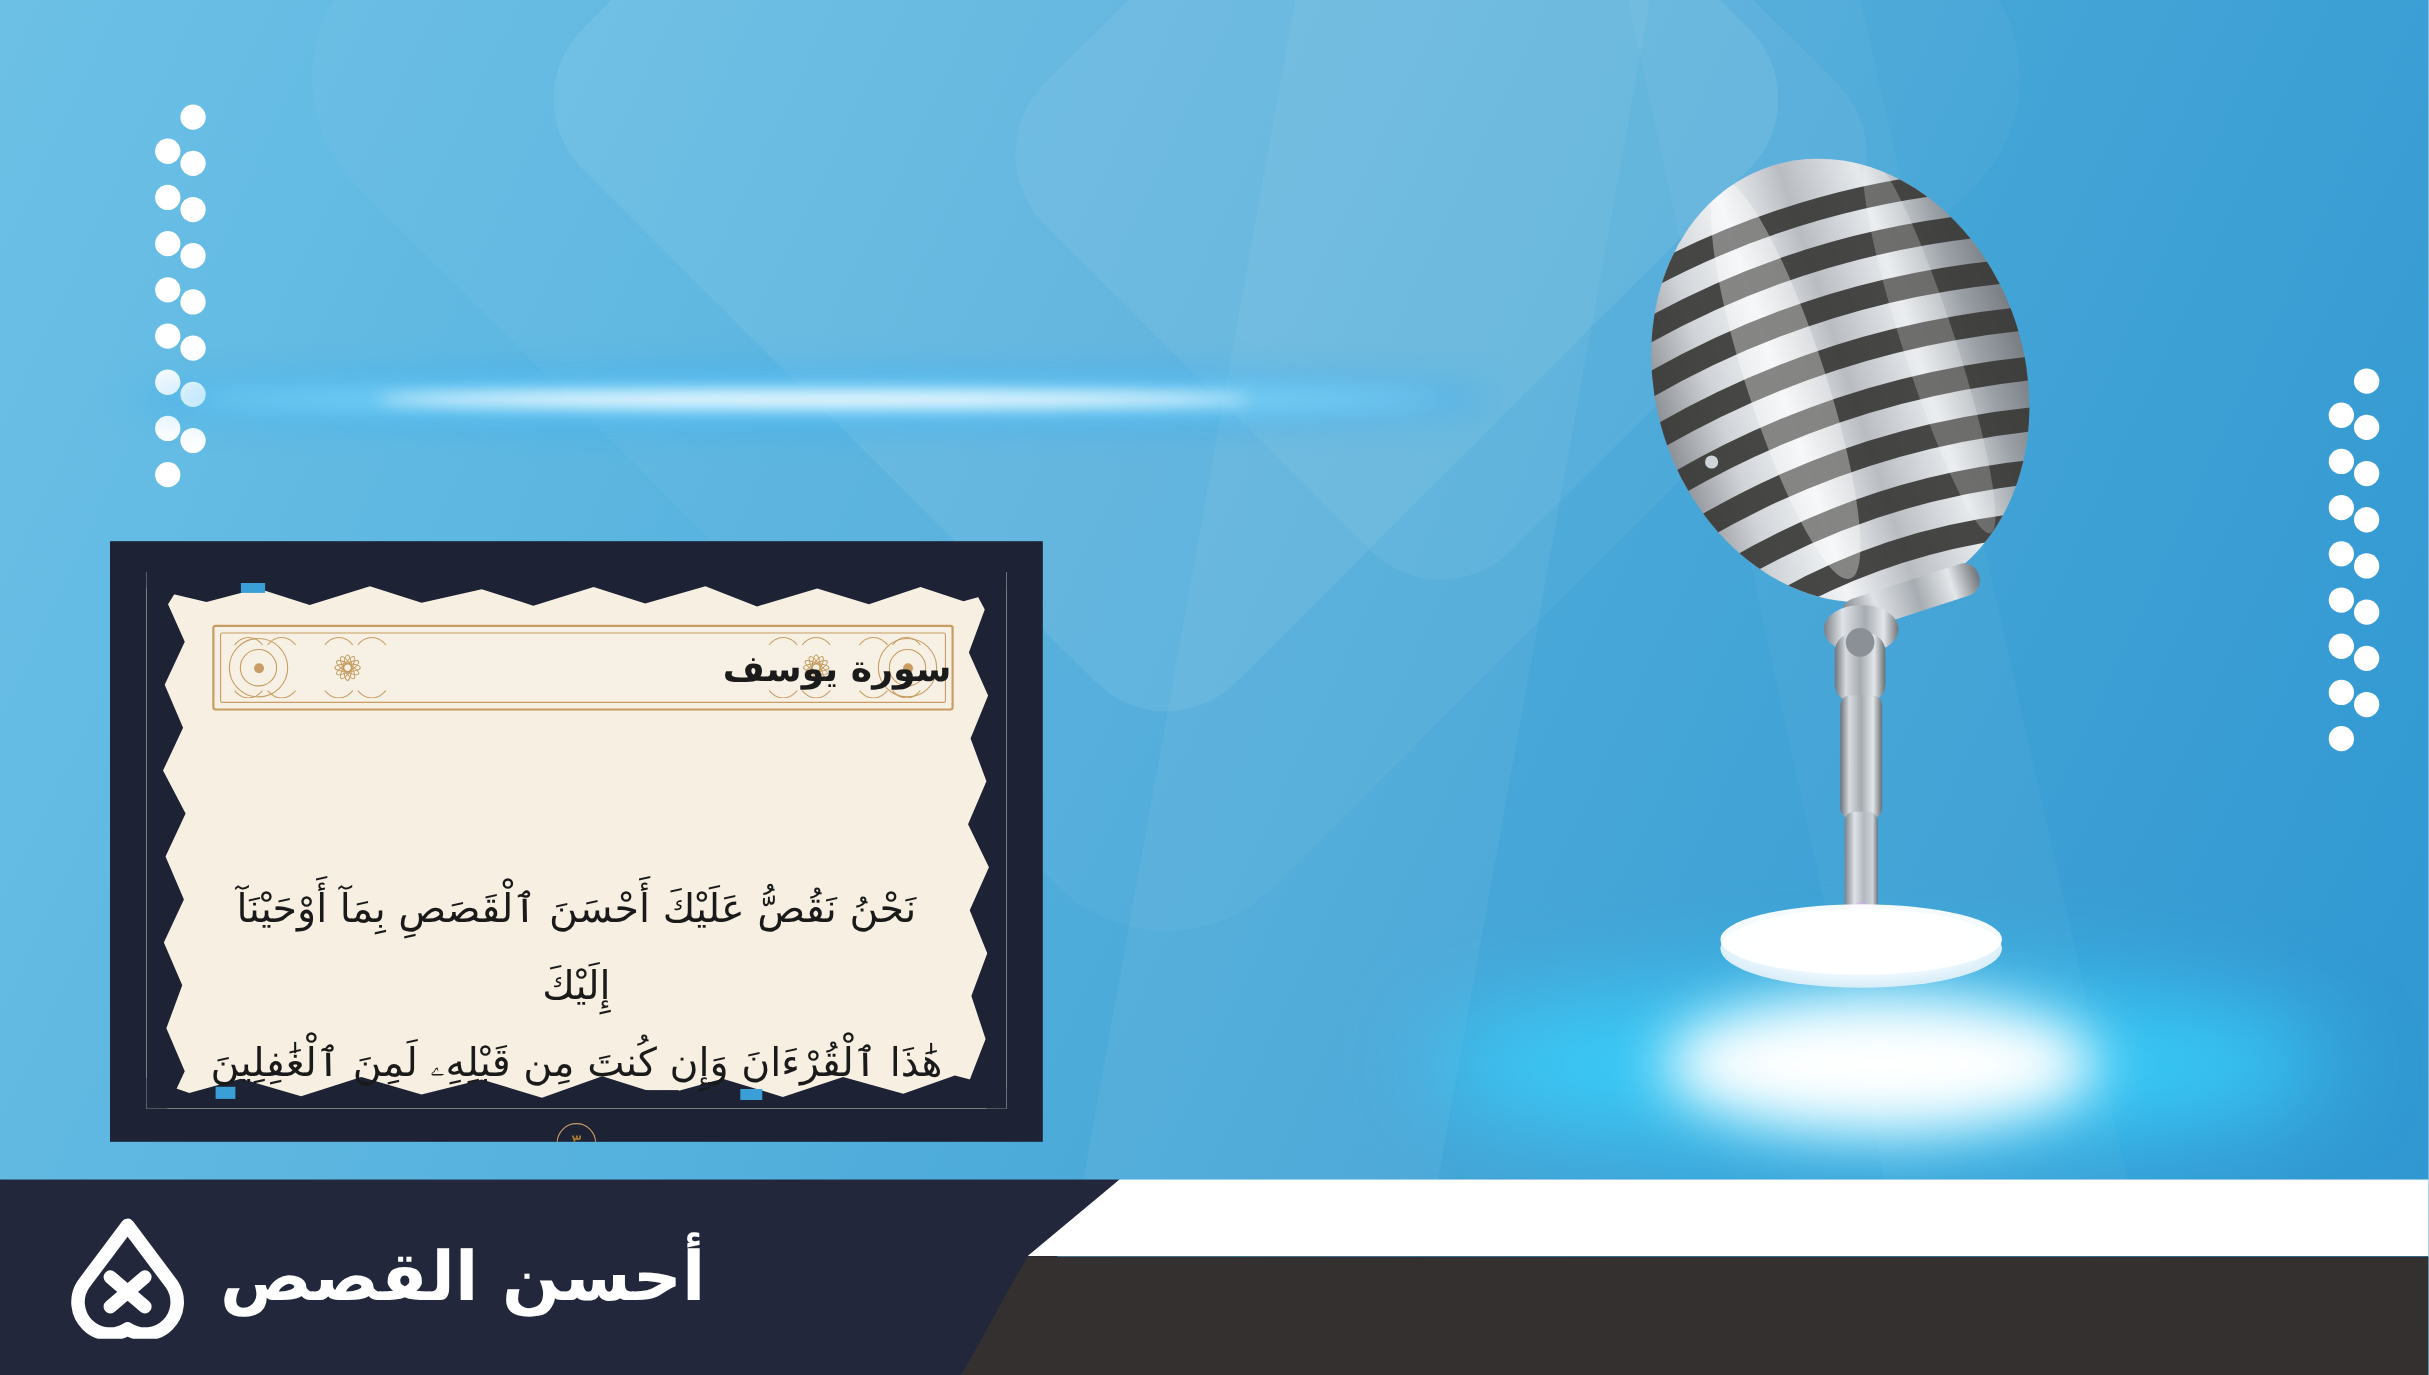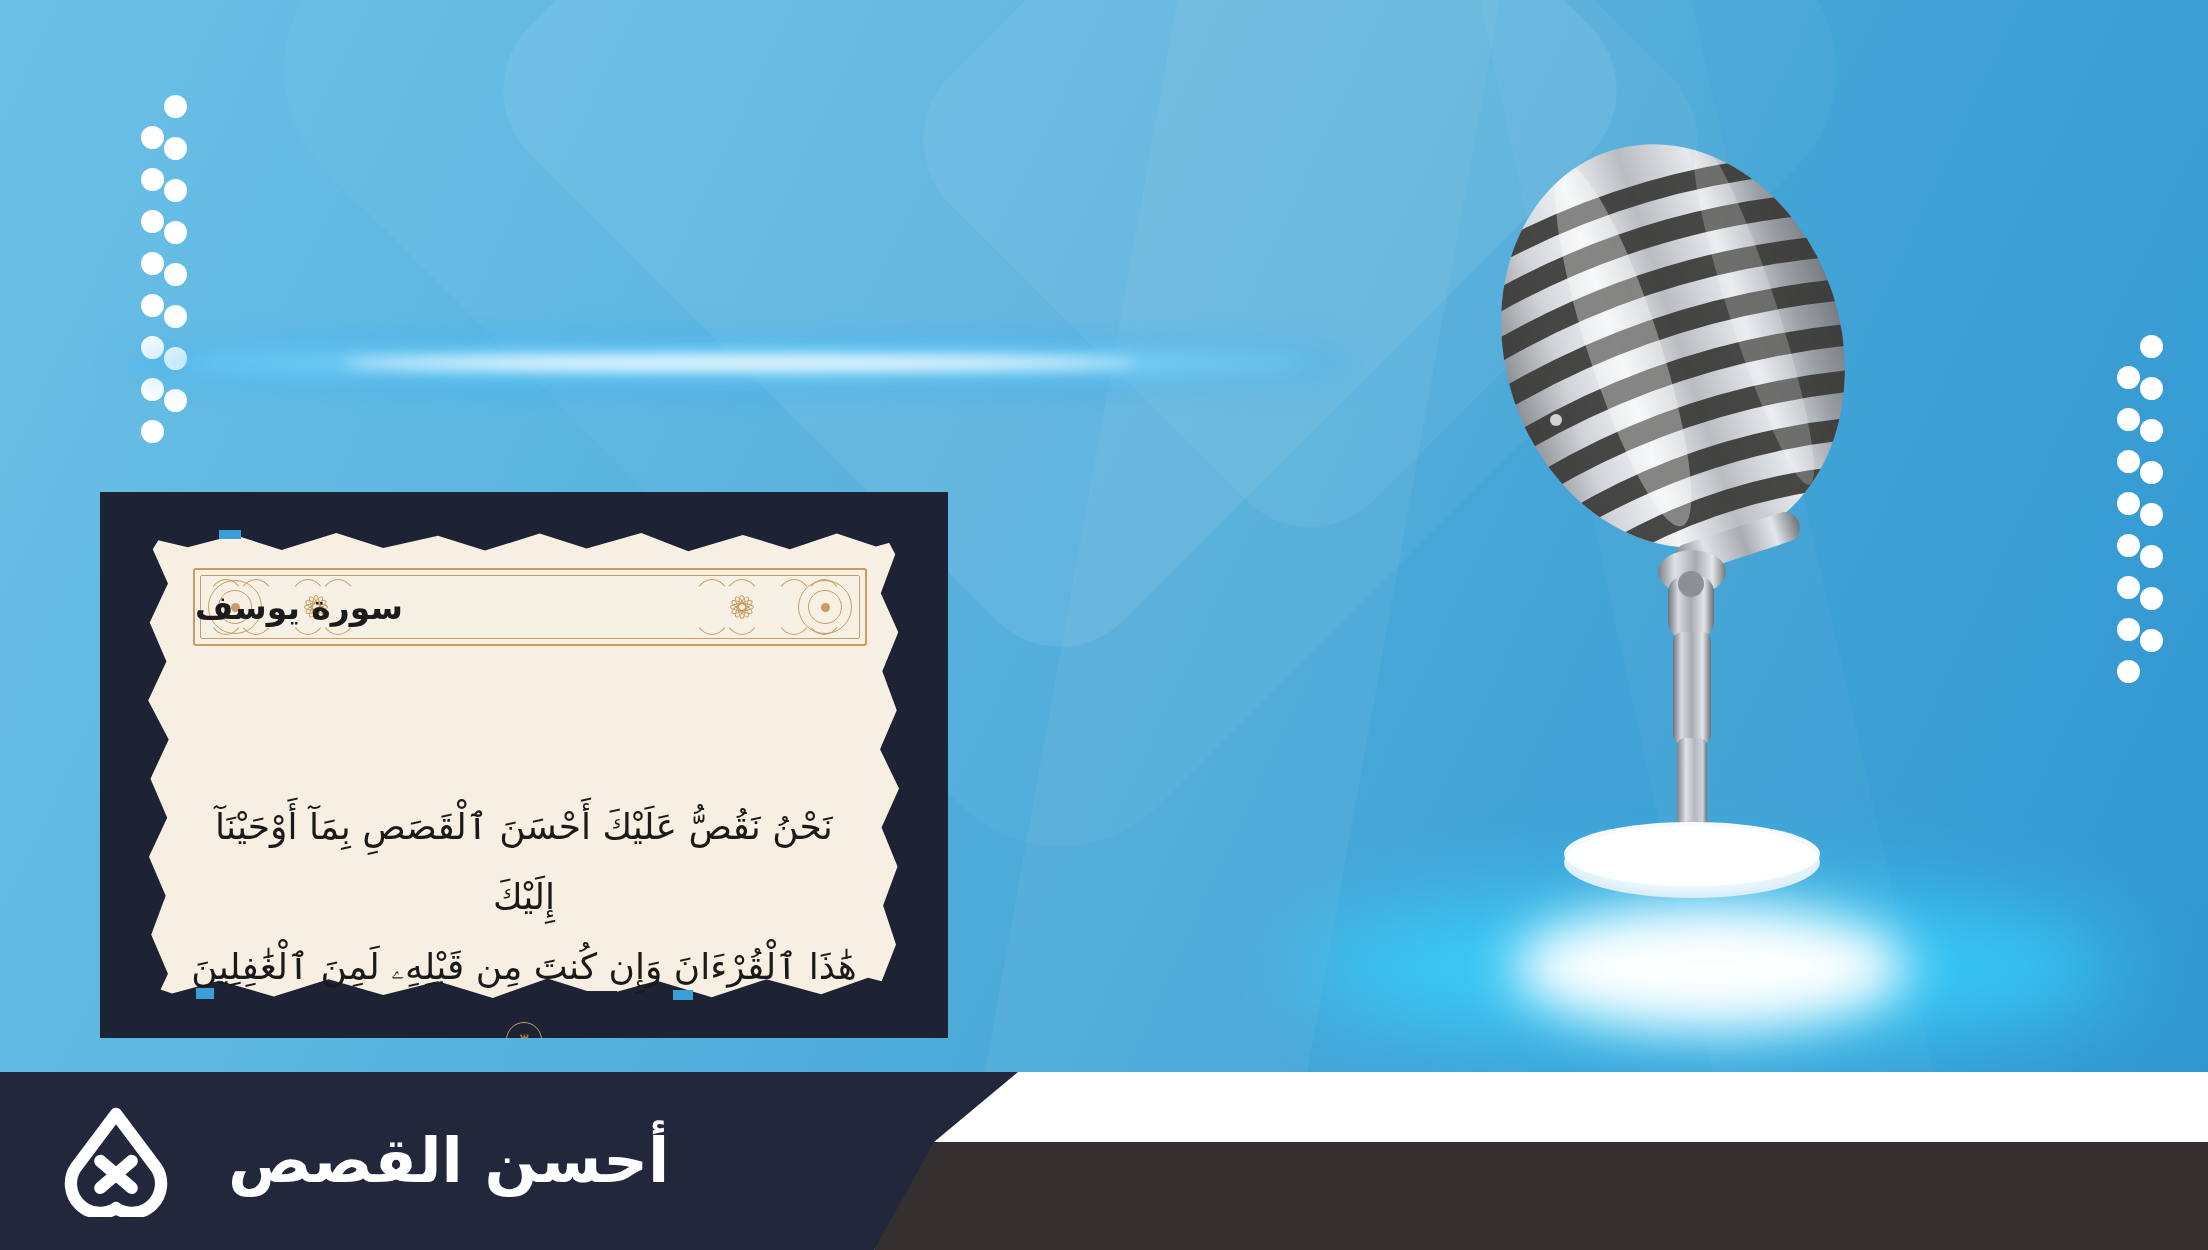--- a/index.html
+++ b/index.html
@@ -106,21 +106,21 @@
   .speck.s5 { left:58%; bottom:12px; width:30px; height:5px; }
   .speck.blue1 { left:11%; top:10px; width:22px; height:9px; background:#3a9fd6; }
   .speck.blue2 { left:8%; bottom:9px; width:18px; height:11px; background:#3a9fd6; }
   .speck.blue3 { left:69%; bottom:8px; width:20px; height:10px; background:#3a9fd6; }
 
   
   .surah-band {
     position:absolute; left:60px; top:48px; right:48px; height:78px;
     border:2px solid #c79d63; border-radius:3px;
     background:#f7f1e5;
-    display:flex; align-items:center; justify-content:flex-end;
+    display:flex; align-items:center; justify-content:flex-start;
   }
   .surah-band::before {
     content:""; position:absolute; inset:5px;
     border:1px solid #c79d63; border-radius:2px; pointer-events:none;
   }
   .band-orn { position:absolute; top:7px; bottom:7px; width:170px; overflow:hidden; }
   .band-orn.left  { left:7px; }
   .band-orn.right { right:7px; }
   .rosette {
     position:absolute; top:50%; transform:translateY(-50%);
@@ -211,21 +211,20 @@
   }
   #brand {
     position:absolute; left:60px; top:0; height:178px;
     display:flex; align-items:center; gap:28px;
     z-index:4;
   }
   #brand-logo { width:112px; height:112px; }
   #brand-name {
     font-size:62px; font-weight:700; color:#ffffff; line-height:1;
     white-space:nowrap;
-    margin-left:28px;
   }
 </style>
 </head>
 <body>
 
 <div id="stage">
 
   <div class="bg-layer">
     <div class="bg-diamond d3"></div>
     <div class="bg-diamond d1"></div>

